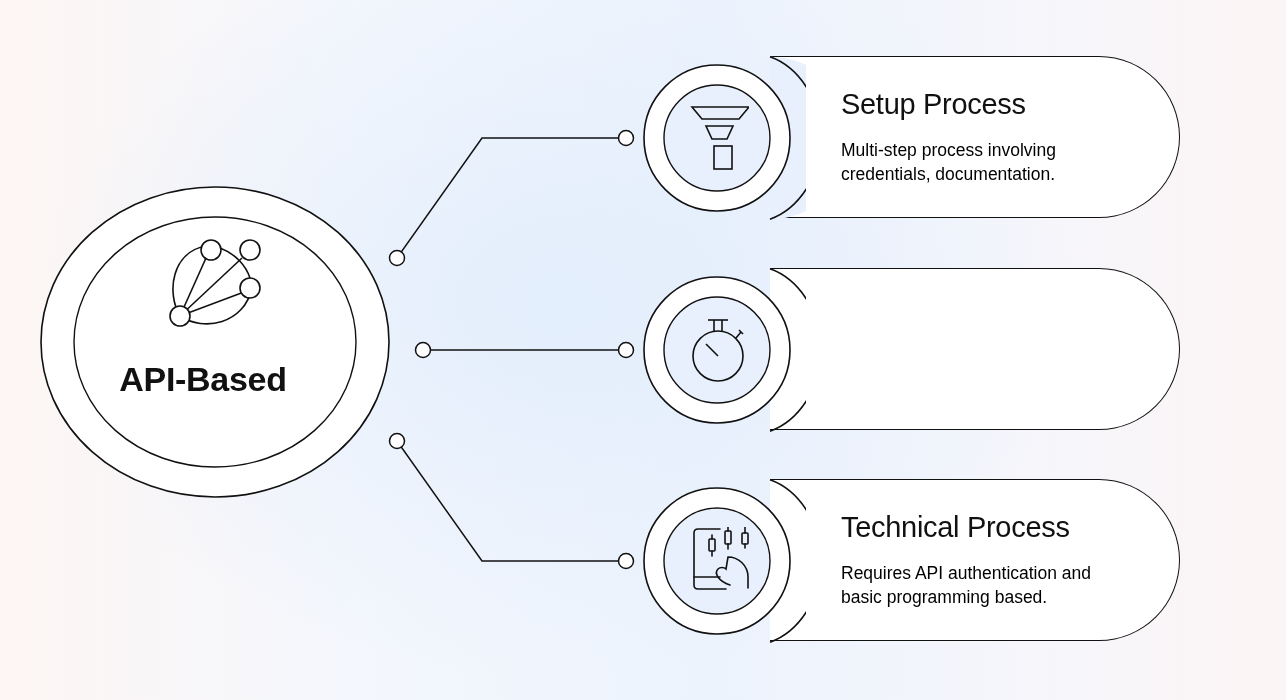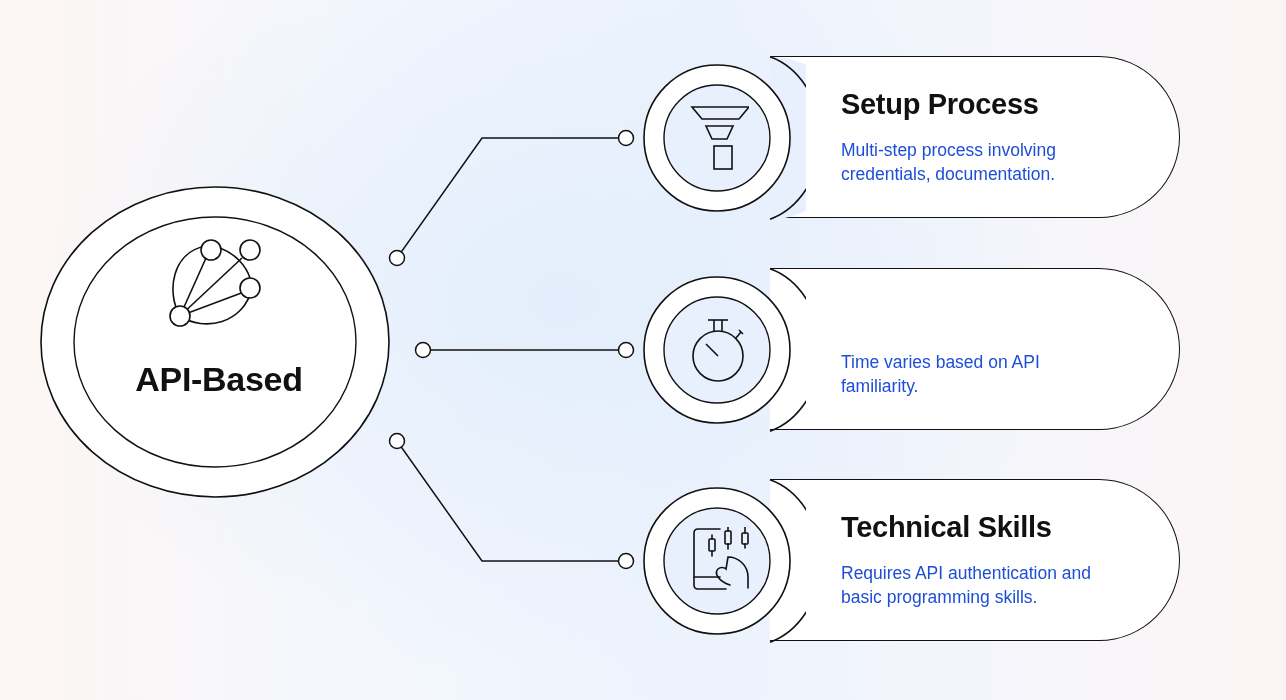--- a/index.html
+++ b/index.html
@@ -25,29 +25,29 @@
     }
     .card .pill {
       position: absolute; left: 128px; top: 0; width: 410px; height: 162px;
       background: #fff; border: 1.6px solid #111; border-left: none;
       border-radius: 0 82px 82px 0; box-sizing: border-box;
     }
     .card .pill-cut {
       position: absolute; left: 0; top: 0; width: 164px; height: 164px;
     }
     .card .title {
-      position: absolute; left: 199px; top: 32px; font-size: 29px; font-weight: 700;
+      position: absolute; left: 199px; top: 32px; font-size: 29px; font-weight: 400;
       letter-spacing: -0.3px; white-space: nowrap; color: #111;
     }
     .card .desc {
       position: absolute; left: 199px; top: 82px; width: 280px; font-size: 17.5px;
-      line-height: 24px; color: #1d4ed8;
+      line-height: 24px; color: #000000;
     }
     .hub-title {
-      position: absolute; left: 44px; top: 357px; width: 350px; text-align: center;
+      position: absolute; left: 28px; top: 357px; width: 350px; text-align: center;
       font-size: 34px; font-weight: 700; line-height: 44px; letter-spacing: -0.3px; color: #111;
     }
   </style>
 </head>
 <body>
 
 <div class="canvas">
 
   <svg class="wires" viewBox="0 0 1286 700">
     <g fill="none" stroke="#111" stroke-width="1.5">
@@ -121,21 +121,20 @@
       <g fill="none" stroke="#111" stroke-width="1.6">
         <circle cx="26" cy="40" r="25"></circle>
         <line x1="16" y1="4" x2="36" y2="4"></line>
         <line x1="22" y1="4" x2="22" y2="15"></line>
         <line x1="30" y1="4" x2="30" y2="15"></line>
         <line x1="44" y1="22" x2="49" y2="16"></line>
         <line x1="47" y1="14" x2="51" y2="18"></line>
         <line x1="14" y1="28" x2="26" y2="40"></line>
       </g>
     </svg>
-    <div class="desc">Time varies based on API familiarity.</div>
   </div>
 
   <div class="card" style="top:479px">
     <div class="pill"></div>
     <svg class="pill-cut" viewBox="0 0 164 164" style="width:164px;height:164px">
       <path d="M128 0.8 C 160 12, 180 50, 180 82 C 180 114, 160 152, 128 163.2" fill="none" stroke="#111" stroke-width="1.6"></path>
       <circle cx="75" cy="82" r="73" fill="#fff" stroke="#111" stroke-width="1.6"></circle>
       <circle cx="75" cy="82" r="53" fill="#e8f0fd" stroke="#111" stroke-width="1.4"></circle>
     </svg>
     <svg style="position:absolute;left:50px;top:48px;width:64px;height:68px" viewBox="0 0 64 68">
@@ -147,17 +146,17 @@
           <line x1="20" y1="24" x2="20" y2="29"></line>
         <line x1="36" y1="0" x2="36" y2="4"></line>
           <rect x="33" y="4" width="6" height="13" rx="1"></rect>
           <line x1="36" y1="17" x2="36" y2="22"></line>
         <line x1="53" y1="0" x2="53" y2="6"></line>
           <rect x="50" y="6" width="6" height="11" rx="1"></rect>
           <line x1="53" y1="17" x2="53" y2="21"></line>
         <path d="M38 58 C 26 54, 22 46, 26 42 C 28 40, 32 40, 34 42 L 36 30 C 46 30, 56 38, 56 50 V 61"></path>
       </g>
     </svg>
-    <div class="title">Technical Skills</div>
-    <div class="desc">Requires API authentication and basic programming skills.</div>
+    <div class="title">Technical Process</div>
+    <div class="desc">Requires API authentication and basic programming based.</div>
   </div>
 
 </div>
 
 </body></html>

